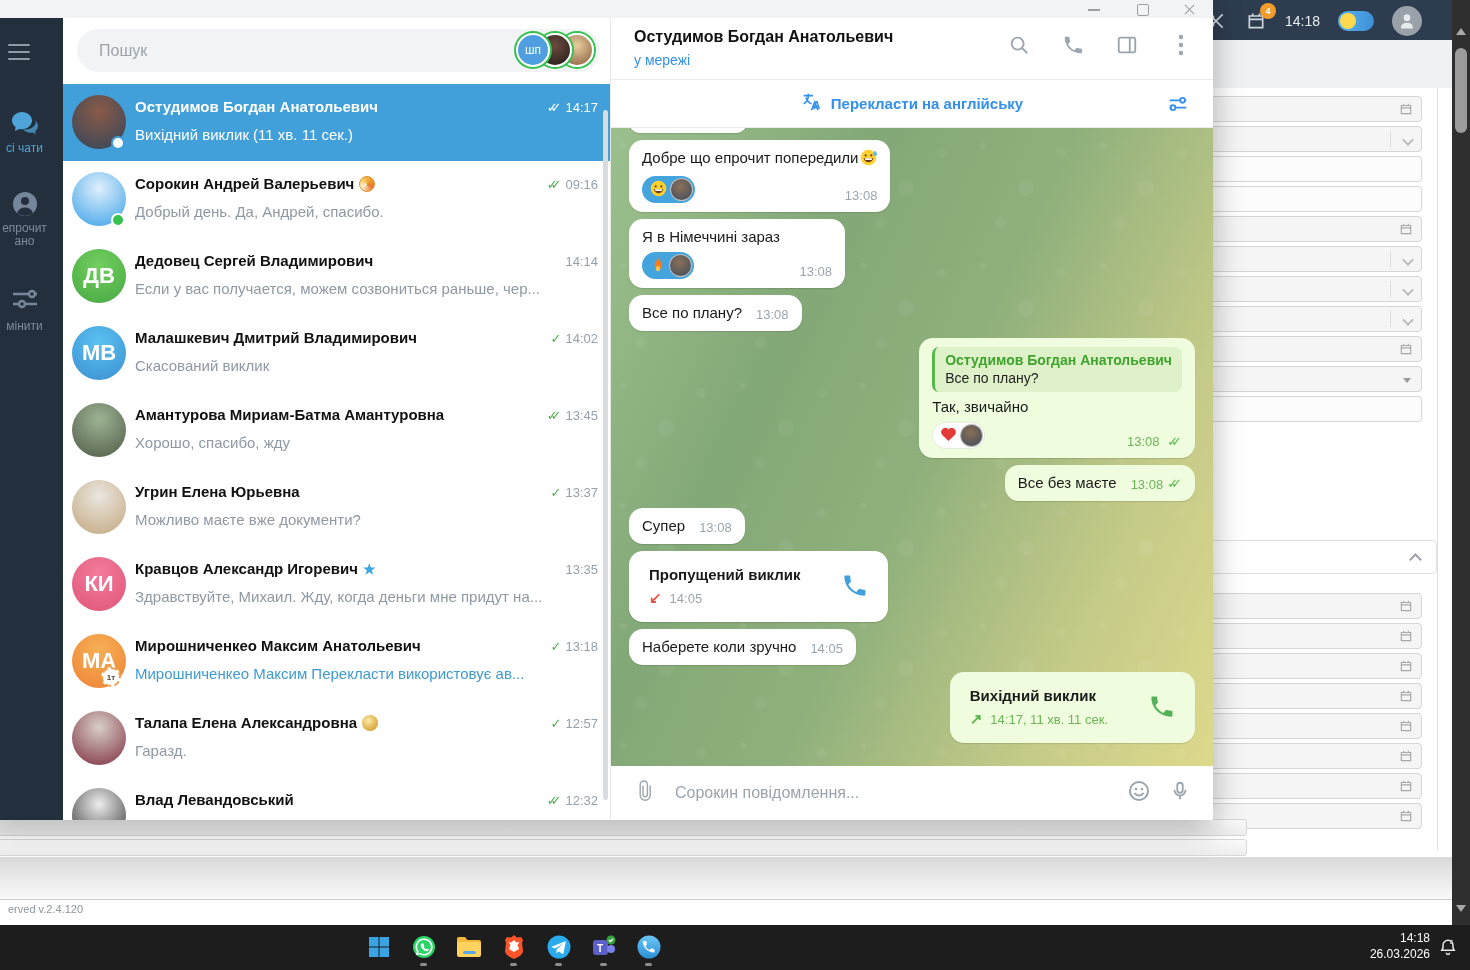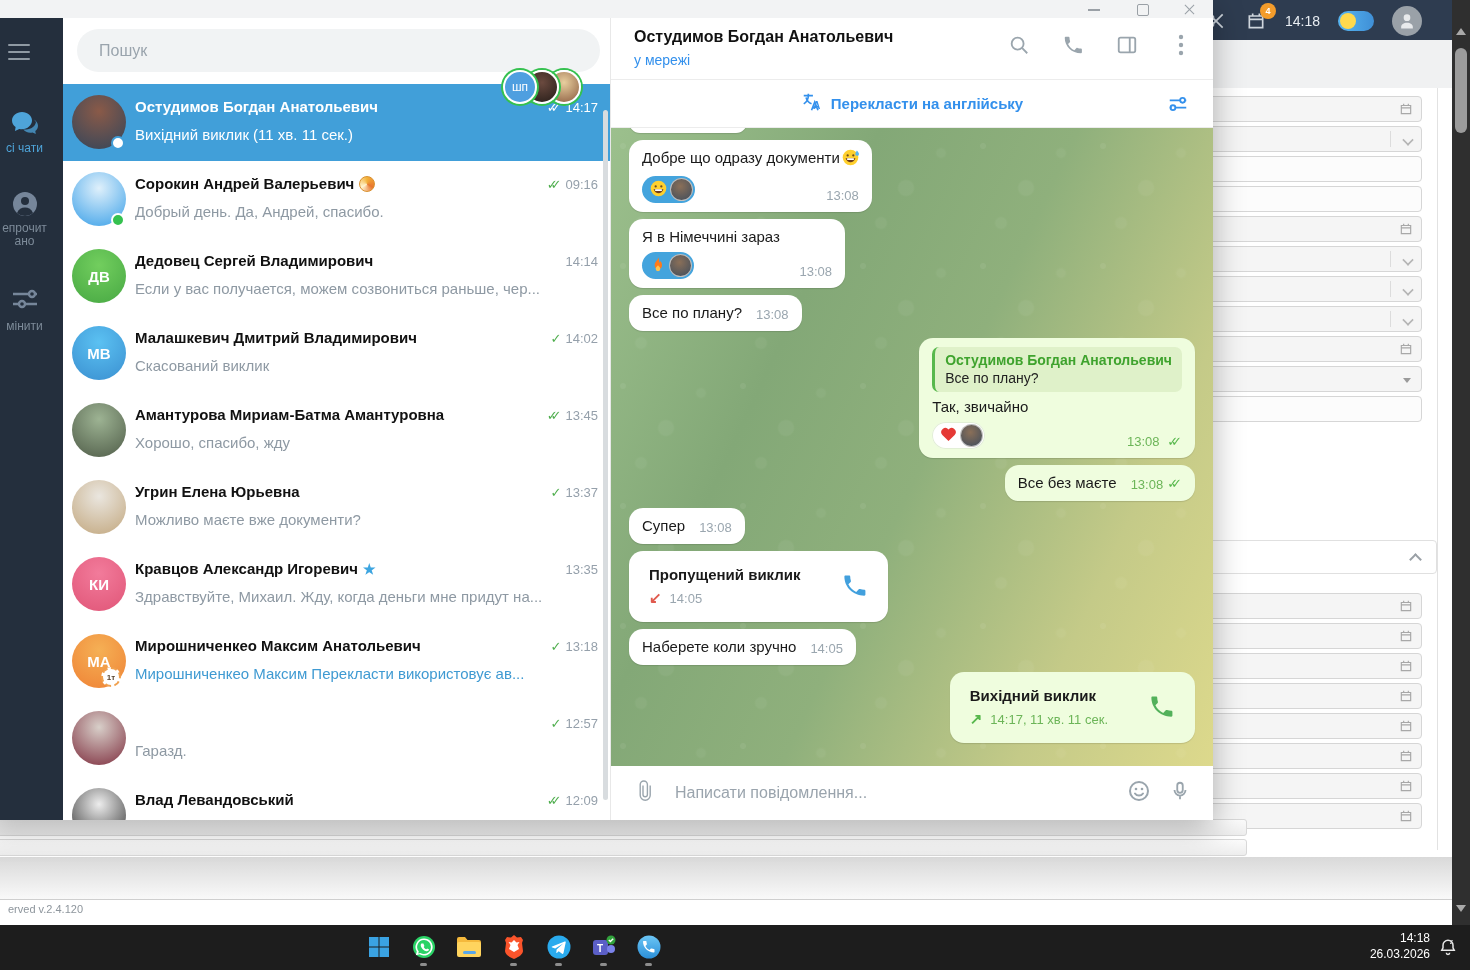--- a/index.html
+++ b/index.html
@@ -61,30 +61,30 @@
   .burger i { display:block; height:2px; background:#8f9aa3; border-radius:1px; margin-bottom:5px; }
   .ftab { position:absolute; left:0; width:77px; text-align:center; color:#7d8b99; font-size:12px; }
   .ftab .ficon { margin:0 auto 4px; width:30px; height:28px; position:relative; }
   .ftab.active { color:#4ea4d9; }
   .ftab .flabel { line-height:13px; white-space:pre-line; }
 
   
   .listcol { position:absolute; left:77px; top:18px; bottom:0; width:547px; background:#fff; overflow:hidden; }
   .searchwrap { position:relative; margin:11px 10px 12px 14px; height:43px; }
   .searchbar { width:100%; height:100%; border-radius:22px; background:#f1f3f4; border:none; font-size:16px; color:#9aa4ad; padding-left:22px; display:flex; align-items:center; }
-  .stories { position:absolute; right:19px; top:4px; display:flex;margin-top:37px; }
+  .stories { position:absolute; right:6px; top:4px; display:flex; }
   .story { width:34px; height:34px; border-radius:50%; border:2px solid #fff; box-shadow:0 0 0 2px #35c14f; position:relative; }
   .story + .story { margin-left:-12px; }
   .s1 { background:#4f9fe0; color:#fff; font-size:12px; display:flex; align-items:center; justify-content:center; z-index:3; }
   .s2 { background:radial-gradient(circle at 50% 35%, #6b4a3f, #241c18); z-index:2; }
   .s3 { background:radial-gradient(circle at 50% 35%, #e8cf9e, #8a5a3f); z-index:1; }
 
   .chatrow { position:relative; height:77px; cursor:pointer; }
   .chatrow.selected { background:#419fd9; }
-  .avatar { position:absolute; left:9px; top:11px; width:54px; height:54px; border-radius:50%; display:flex; align-items:center; justify-content:center; color:#fff; font-size:15px; font-weight:700; overflow:hidden; }
+  .avatar { position:absolute; left:9px; top:11px; width:54px; height:54px; border-radius:50%; display:flex; align-items:center; justify-content:center; color:#fff; font-size:22px; font-weight:700; overflow:hidden; }
   .odot { position:absolute; left:48px; top:52px; width:14px; height:14px; border-radius:50%; background:#35c14f; border:2px solid #fff; }
   .selected .odot { background:#fff; border-color:#419fd9; }
   .rname { position:absolute; left:72px; top:14px; right:110px; font-size:15px; font-weight:700; color:#111; white-space:nowrap; overflow:hidden; display:flex; align-items:center; gap:5px; }
   .rsub  { position:absolute; left:72px; top:42px; right:16px; font-size:15px; color:#8e99a3; white-space:nowrap; overflow:hidden; text-overflow:clip; }
   .rmeta { position:absolute; right:12px; top:16px; font-size:13px; color:#95a0ab; display:flex; align-items:center; gap:4px; }
   .selected .rname, .selected .rsub, .selected .rmeta { color:#fff; }
   .rsub.blue { color:#3f9ad2; }
   .checks { color:#4fae4e; font-size:13px; letter-spacing:0; }
   .checks.double b { margin-left:-7px; }
   .checks b { font-weight:400; }
@@ -426,34 +426,38 @@
               <span>Мирошниченкео Максим Анатольевич</span>
             </div>
             <div class="rmeta">
               <span class="checks">✓</span>
               <span>13:18</span>
             </div>
             <div class="rsub blue">Мирошниченкео Максим Перекласти використовує ав...</div>
           </div>
           <div class="chatrow">
             <div class="avatar" style="background:radial-gradient(circle at 50% 30%, #d8cfc9, #7e2e3e)"></div>
+            <div class="rname">
+              <span>Талапа Елена Александровна</span>
+              <span class="goldb"></span>
+            </div>
             <div class="rmeta">
               <span class="checks">✓</span>
               <span>12:57</span>
             </div>
             <div class="rsub">Гаразд.</div>
           </div>
           <div class="chatrow">
             <div class="avatar" style="background:radial-gradient(circle at 50% 30%, #ededed, #2f2f2f)"></div>
             <div class="rname">
               <span>Влад Левандовський</span>
             </div>
             <div class="rmeta">
               <span class="checks double">✓<b>✓</b></span>
-              <span>12:09</span>
+              <span>12:32</span>
             </div>
             <div class="rsub"></div>
           </div>
         </div>
       <div class="listscroll"></div>
     </div>
 
     <div class="chatcol">
       <div class="chead">
         <div class="ctitle">Остудимов Богдан Анатольевич</div>
@@ -500,21 +504,21 @@
               <path d="M3 6h12M19 6h2M3 14h2M9 14h12" stroke="#3390ec" stroke-width="2" fill="none"></path>
               <circle cx="17" cy="6" r="2.6" fill="none" stroke="#3390ec" stroke-width="2"></circle>
               <circle cx="6.5" cy="14" r="2.6" fill="none" stroke="#3390ec" stroke-width="2"></circle>
             </svg>
         </span>
       </div>
 
       <div class="canvas">
         <div class="msgs" id="msgs">
             <div class="bubble in stub"></div>
-            <div class="bubble in"><span>Добре що одразу документи</span><span style="vertical-align:-3px;margin-left:2px"><svg width="17" height="17" viewBox="0 0 24 24">
+            <div class="bubble in"><span>Добре що епрочит попередили</span><span style="vertical-align:-3px;margin-left:2px"><svg width="17" height="17" viewBox="0 0 24 24">
                   <circle cx="12" cy="12" r="11" fill="#ffd02e"></circle>
                   <circle cx="8" cy="9" r="1.6" fill="#6b4b1e"></circle>
                   <circle cx="16" cy="9" r="1.6" fill="#6b4b1e"></circle>
                   <path d="M5 13c1.6 4 4 5.6 7 5.6s5.4-1.6 7-5.6z" fill="#6b3b1e"></path>
                   <rect x="7" y="13.2" width="10" height="2.4" rx="1" fill="#fff"></rect>
                   <path d="M21 2c1.8 2.2 3 3.8 3 5a2.6 2.6 0 0 1-5.2 0c0-1.2 1.2-2.8 2.2-5z" fill="#5ab6f0"></path>
                 </svg></span><div class="react-row">
                 <span class="rpill">
                   <span><svg width="17" height="17" viewBox="0 0 24 24">
                       <circle cx="12" cy="12" r="11" fill="#ffd02e"></circle>
@@ -583,21 +587,21 @@
             </div>
           </div>
       </div>
 
       <div class="inputbar">
         <span>
           <svg width="24" height="24" viewBox="0 0 24 24">
               <path fill="#9aa5ad" d="M16.5 6.5v9.8a4.3 4.3 0 0 1-8.6 0V5.6a2.9 2.9 0 0 1 5.8 0v10a1.5 1.5 0 0 1-3 0V6.5H9.3v9.1a2.9 2.9 0 0 0 5.8 0v-10a4.3 4.3 0 0 0-8.6 0v10.7a5.7 5.7 0 0 0 11.4 0V6.5h-1.4z"></path>
             </svg>
         </span>
-        <div class="iph">Написати повідомлення...</div>
+        <div class="iph">Сорокин повідомлення...</div>
         <span>
           <svg width="24" height="24" viewBox="0 0 24 24">
               <circle cx="12" cy="12" r="9" fill="none" stroke="#9aa5ad" stroke-width="2"></circle>
               <circle cx="9" cy="10" r="1.3" fill="#9aa5ad"></circle>
               <circle cx="15" cy="10" r="1.3" fill="#9aa5ad"></circle>
               <path d="M8 14.5c1 1.4 2.4 2.1 4 2.1s3-.7 4-2.1" fill="none" stroke="#9aa5ad" stroke-width="2" stroke-linecap="round"></path>
             </svg>
         </span>
         <span>
           <svg width="22" height="24" viewBox="0 0 24 24">

